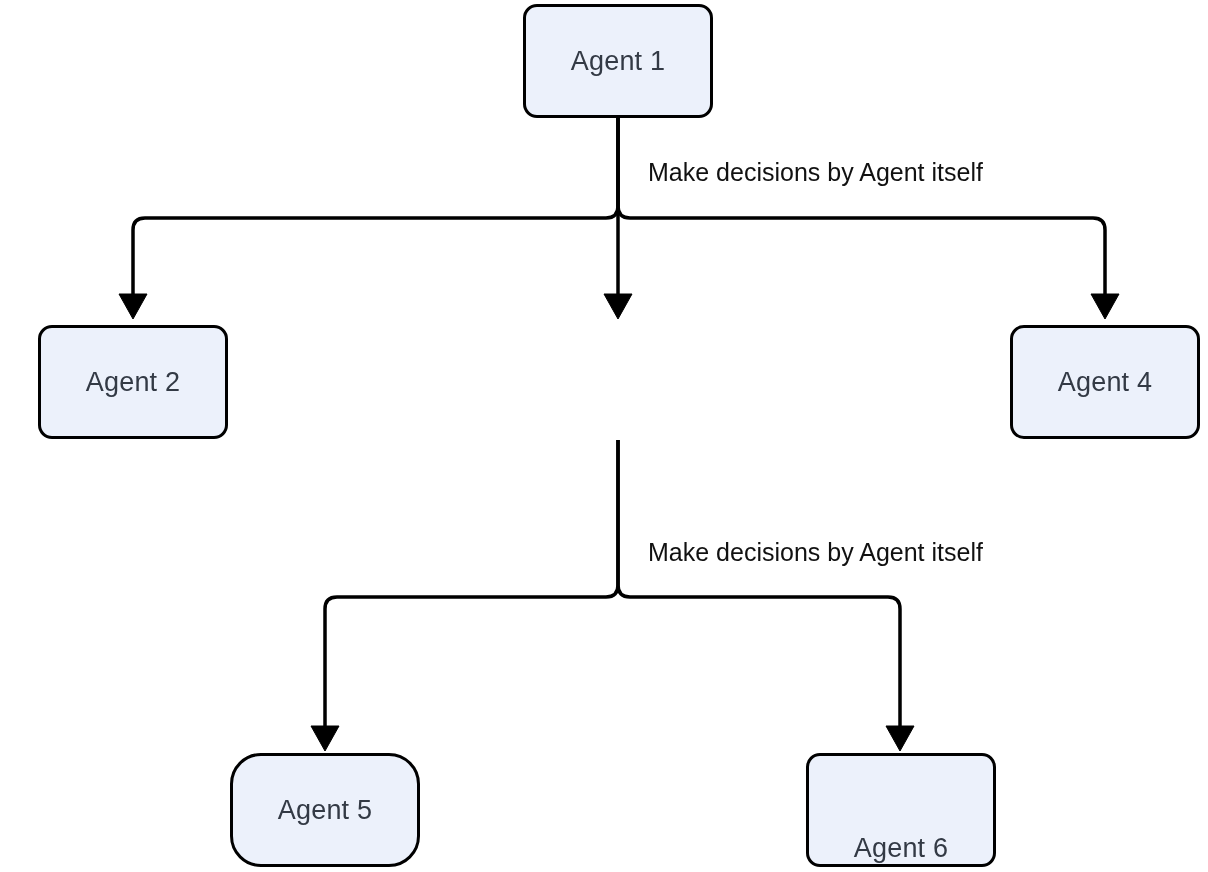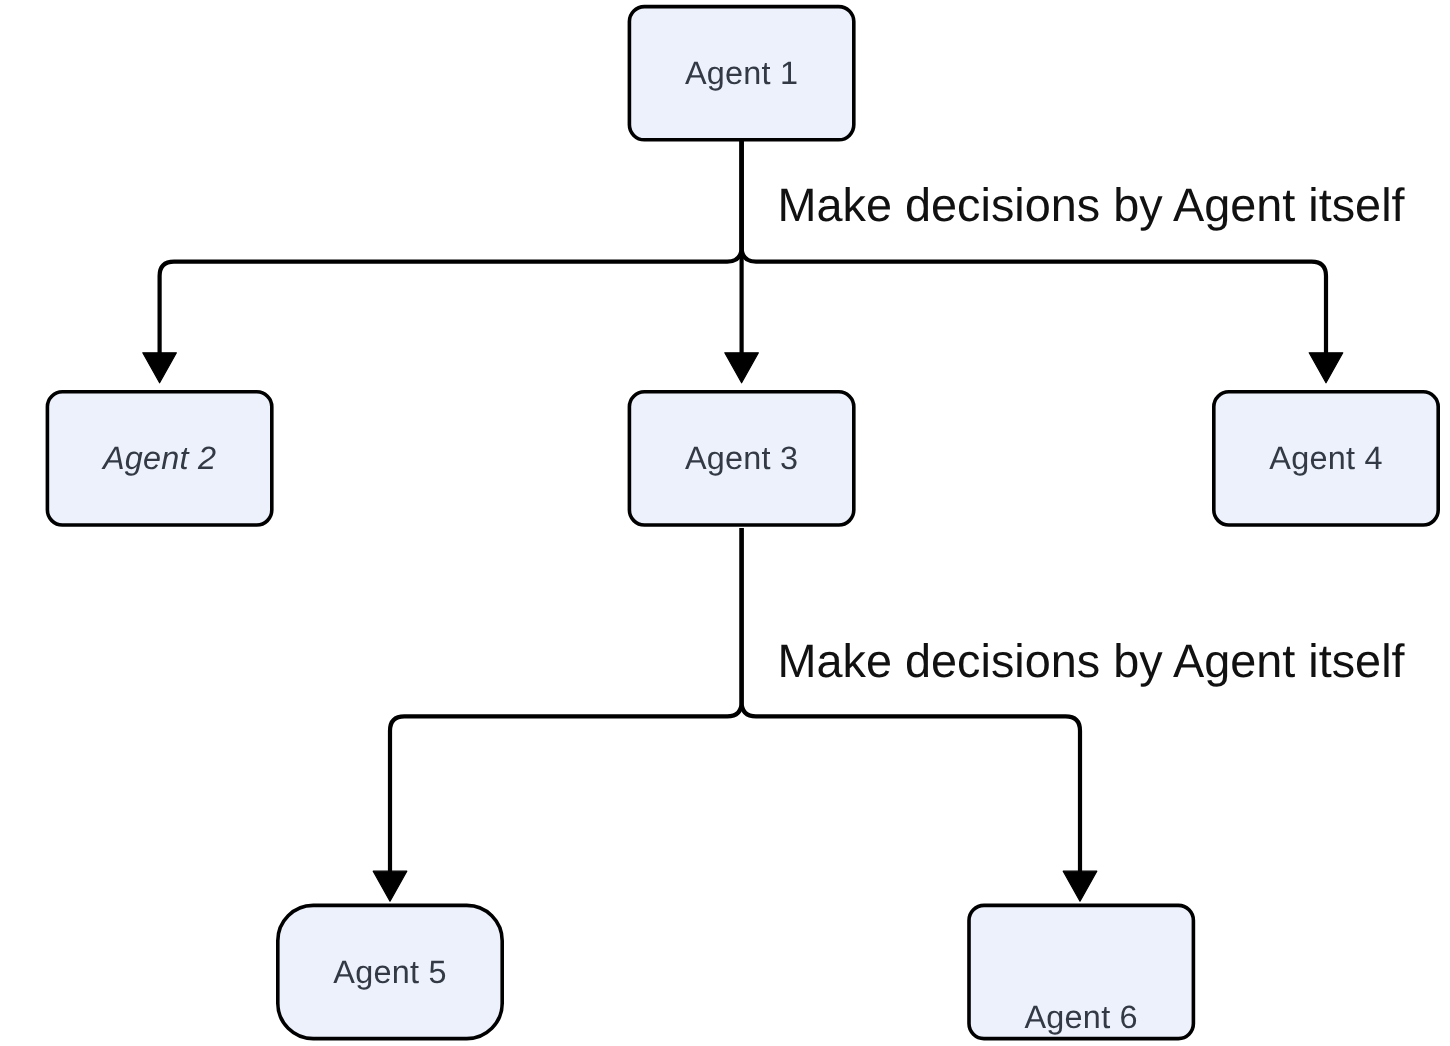--- a/index.html
+++ b/index.html
@@ -55,28 +55,28 @@
     display: flex;
     align-items: center;
     justify-content: center;
   }
   .node .node-label {
     font-size: 27px;
     color: var(--node-text, #333A45);
     letter-spacing: 0.2px;
   }
   #node-agent-1 { left: 523px; top: 4px; }
-  #node-agent-2 { left: 38px;  top: 325px; font-style: italic; }
+  #node-agent-2 { left: 38px;  top: 325px; }
   #node-agent-3 { left: 523px; top: 325px; }
   #node-agent-4 { left: 1010px; top: 325px; }
   #node-agent-5 { left: 230px; top: 753px; border-radius: 31px; }
   #node-agent-6 { left: 806px; top: 753px; align-items: flex-end; }
   .edge-label {
     position: absolute;
-    font-size: 39px;
+    font-size: 25px;
     line-height: 40px;
     color: var(--label-text, #111);
     white-space: nowrap;
   }
   #edge-label-1 { left: 648px; top: 152px; }
   #edge-label-2 { left: 648px; top: 532px; }
   #context-note {
     position: absolute;
     left: 2px;
     top: 600px;
@@ -114,23 +114,20 @@
     <path class="arrowhead" d="M325,751 L311,726 L339,726 Z"></path>
     <path class="arrowhead" d="M900,751 L886,726 L914,726 Z"></path>
   </svg>
 
   <div class="node" id="node-agent-1">
     <span class="node-label">Agent 1</span>
   </div>
   <div class="node" id="node-agent-2">
     <span class="node-label">Agent 2</span>
   </div>
-  <div class="node" id="node-agent-3">
-    <span class="node-label">Agent 3</span>
-  </div>
   <div class="node" id="node-agent-4">
     <span class="node-label">Agent 4</span>
   </div>
   <div class="node" id="node-agent-5">
     <span class="node-label">Agent 5</span>
   </div>
   <div class="node" id="node-agent-6">
     <span class="node-label">Agent 6</span>
   </div>
 

